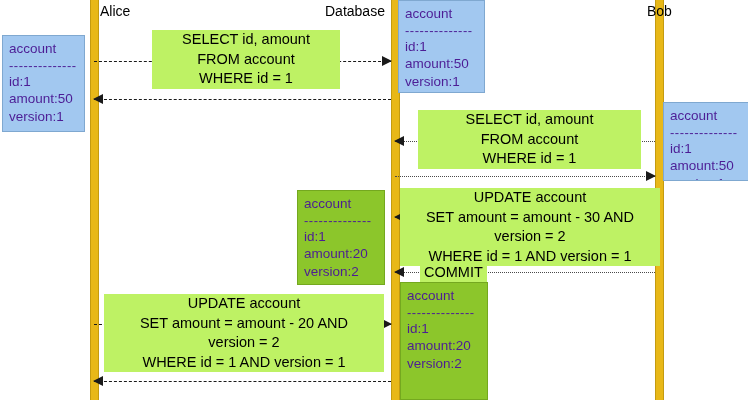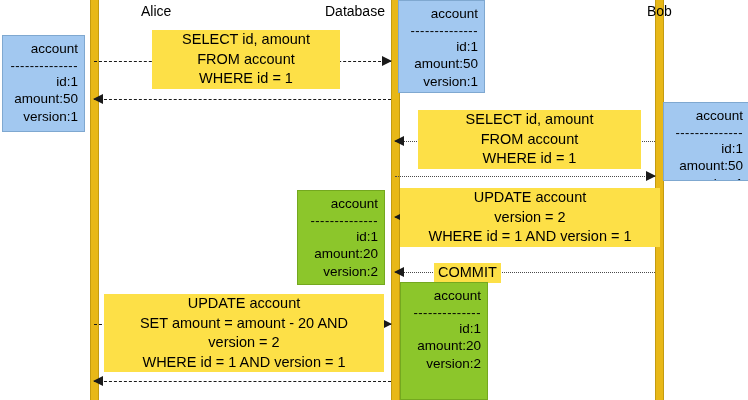--- a/index.html
+++ b/index.html
@@ -7,53 +7,53 @@
        font-family:"Liberation Sans",sans-serif;overflow:hidden;}
   #canvas{position:relative;width:748px;height:400px;}
 
   
   .lifeline{position:absolute;width:7px;background:#E8B818;
             border-left:1px solid #C49B10;border-right:1px solid #C49B10;}
   .actor-label{position:absolute;font-size:14px;color:#000;white-space:nowrap;}
 
   
   .statebox{position:absolute;box-sizing:border-box;padding:4px 6px 12px 6px;
-            font-size:13.5px;line-height:17.5px;color:#000000;overflow:hidden;text-align:right;}
+            font-size:13.5px;line-height:17.5px;color:#4c1d95;overflow:hidden;}
   .statebox.blue{background:#A2C8F0;border:1px solid #7FA8D0;}
   .statebox.green{background:#8CC62B;border:1px solid #74A81F;}
   .sb-title{display:block;}
   .sb-sep{display:block;letter-spacing:0.5px;height:15px;line-height:15px;
           font-size:13px;overflow:hidden;}
   .sb-row{display:block;}
 
   
   .msg{position:absolute;height:0;}
   .msg .line{position:absolute;left:0;right:0;top:0;height:0;
              border-top:1.5px dashed #1a1a1a;}
   .msg.dotted .line{border-top:1.6px dotted #4a4a4a;}
   .arrowhead{position:absolute;top:-5px;width:0;height:0;
              border-top:5px solid transparent;border-bottom:5px solid transparent;}
   .arrowhead.right{right:-1px;border-left:10px solid #1a1a1a;}
   .arrowhead.left{left:-1px;border-right:10px solid #1a1a1a;}
 
   
   .msgtext{position:absolute;text-align:center;font-size:14.5px;
            line-height:19.5px;color:#000;white-space:nowrap;
-           background:#fde047;padding:0 4px;}
+           background:#bef264;padding:0 4px;}
   .msgtext.red{color:#FF0000;font-size:13.5px;line-height:18px;}
-  .msgtext.left{text-align:left;margin-left:14px;}
+  .msgtext.left{text-align:left;}
   .mt-line{display:block;}
 </style>
 </head>
 <body>
 
 <div id="canvas">
 
   <div class="lifeline" style="left:90px;top:0px;height:400px;"></div>
-  <div class="actor-label" style="left:100px;top:3px;padding-left:41px;">Alice</div>
+  <div class="actor-label" style="left:100px;top:3px;">Alice</div>
 
   <div class="lifeline" style="left:391px;top:0px;height:400px;"></div>
   <div class="actor-label" style="left:325px;top:3px;">Database</div>
 
   <div class="lifeline" style="left:655px;top:0px;height:400px;"></div>
   <div class="actor-label" style="left:647px;top:3px;">Bob</div>
 
   <div class="msg" style="left:94px;width:297px;top:61px;">
     <div class="line"></div>
     <div class="arrowhead right"></div>
@@ -83,20 +83,21 @@
     <div class="line"></div>
     <div class="arrowhead right"></div>
   </div>
 
   <div class="msg dotted" style="left:395px;width:260px;top:217px;">
     <div class="line"></div>
     <div class="arrowhead left"></div>
   </div>
   <div class="msgtext" style="left:400px;top:188px;width:252px;">
     <span class="mt-line">UPDATE account</span>
+    <span class="mt-line">SET amount = amount - 30 AND</span>
     <span class="mt-line">version = 2</span>
     <span class="mt-line">WHERE id = 1 AND version = 1</span>
   </div>
 
   <div class="msg dotted" style="left:395px;width:260px;top:272px;">
     <div class="line"></div>
     <div class="arrowhead left"></div>
   </div>
   <div class="msgtext left" style="left:420px;top:263px;">
     <span class="mt-line">COMMIT</span>

